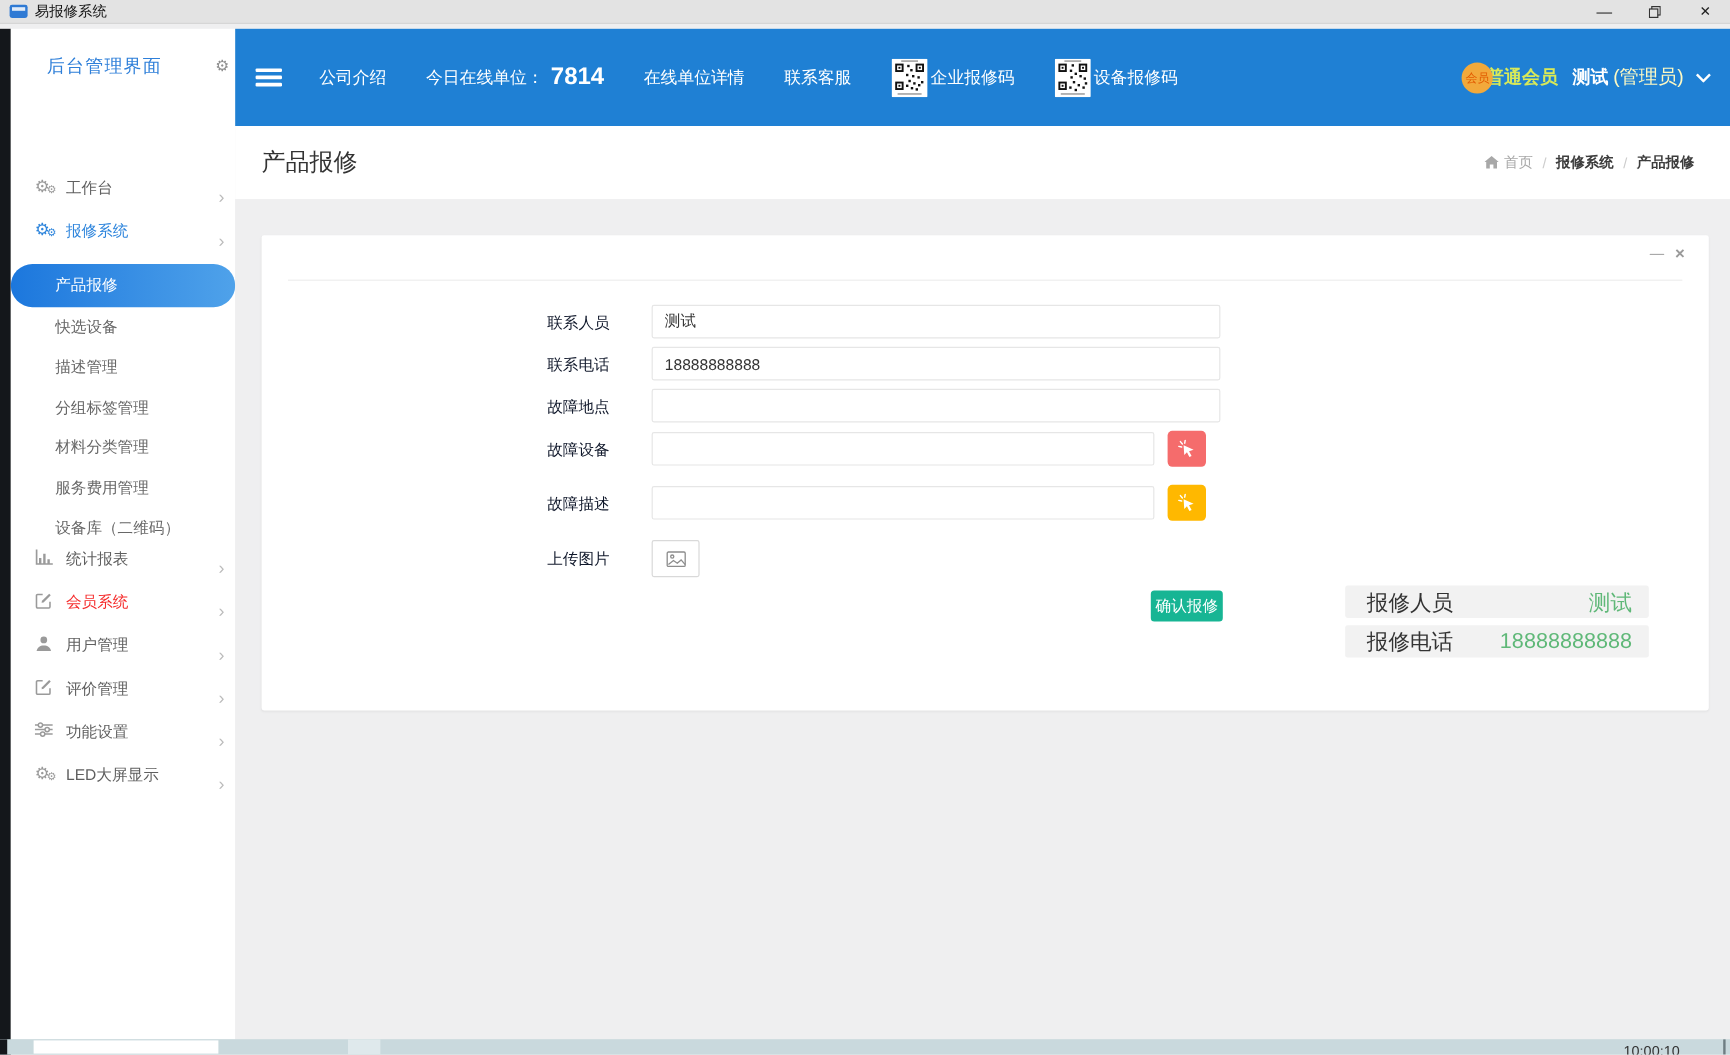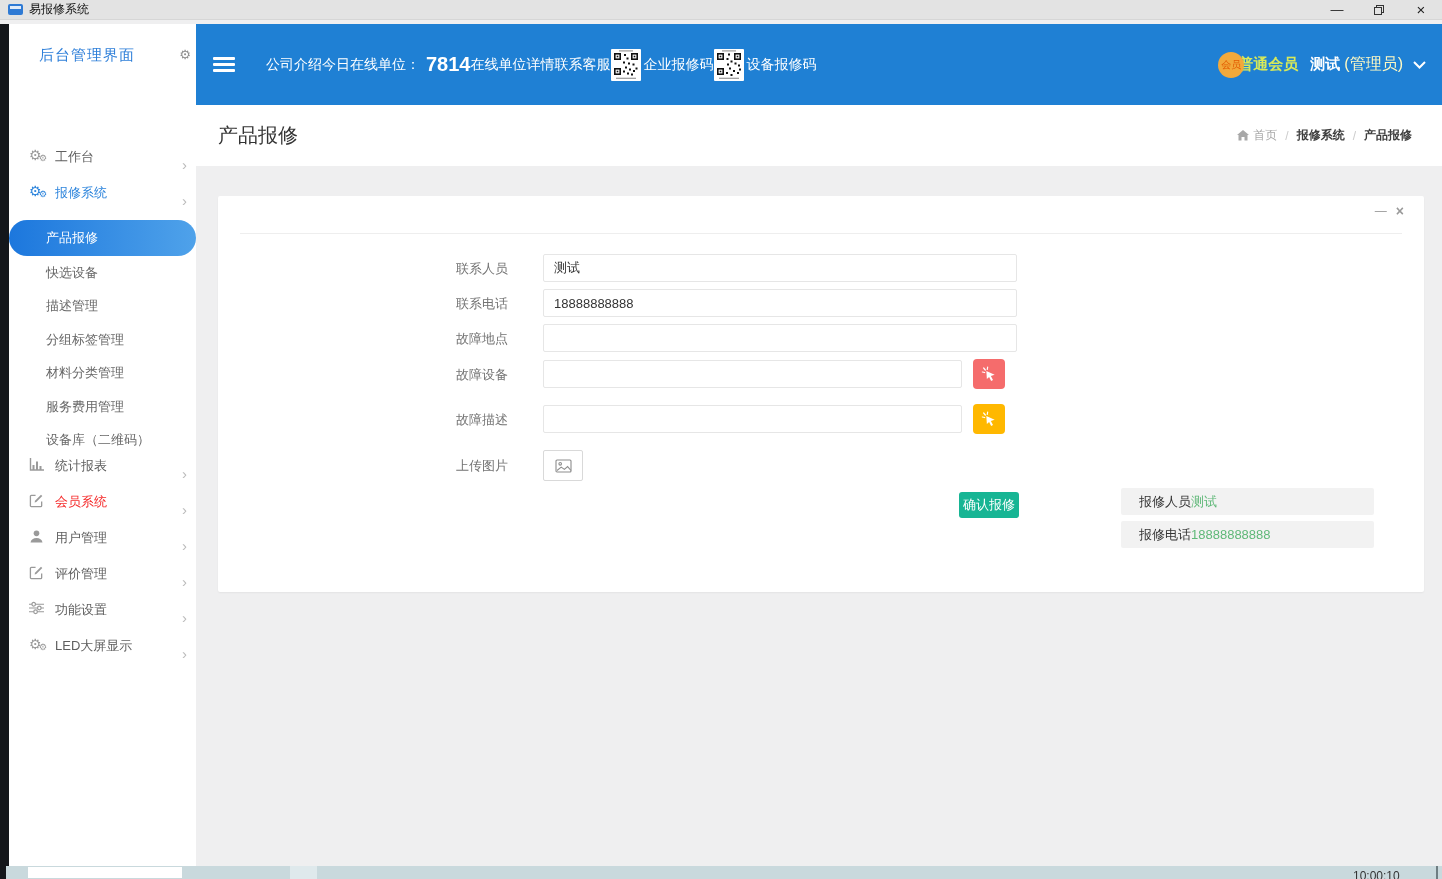--- a/index.html
+++ b/index.html
@@ -34,21 +34,21 @@
   .i-gears:before{content:"\2699";position:absolute;left:0;top:0;}
   .i-gears:after{content:"\2699";position:absolute;left:10px;top:6px;font-size:9px;}
   .m-sub{height:33.5px;display:flex;align-items:center;padding-left:37px;font-size:13px;color:#676767;cursor:pointer;box-sizing:border-box;}
   .m-sub.active{height:36px;border-radius:18px;color:#fff;
     background:linear-gradient(90deg,#1c77dd 0%,#4fa2ea 100%);}
   
   .topnav{position:absolute;left:196px;top:24px;width:1246px;height:81px;background:#1f80d4;
     display:flex;align-items:center;color:#fff;box-sizing:border-box;padding-left:17px;}
   .burger{width:22px;height:15px;display:flex;flex-direction:column;justify-content:space-between;cursor:pointer;margin-right:31px;flex:0 0 auto;}
   .burger i{display:block;height:3px;background:#fff;border-radius:1px;}
-  .nav-links{display:flex;align-items:center;font-size:14px;white-space:nowrap;}
+  .nav-links{display:flex;align-items:center;gap:33px;font-size:14px;white-space:nowrap;}
   .nav-link{cursor:pointer;display:flex;align-items:center;}
   .nav-link b{font-size:20px;font-weight:700;margin-left:6px;}
   .qr{width:30px;height:32px;margin-right:3px;flex:0 0 auto;}
   .userbox{margin-left:auto;display:flex;align-items:center;margin-right:16px;cursor:pointer;}
   .badge{width:26px;height:26px;border-radius:50%;background:#f2a93b;color:#e25a00;font-size:10px;
     display:flex;align-items:center;justify-content:center;margin-right:-6px;position:relative;z-index:1;flex:0 0 auto;}
   .level{color:#d8e959;font-size:15px;margin-right:12px;font-weight:bold;}
   .uname{color:#fff;font-size:15px;font-weight:700;margin-right:4px;}
   .urole{color:#fef9c3;font-size:16px;margin-right:10px;}
   
@@ -61,35 +61,35 @@
   .bc .sep{color:#ccc;}
   
   .content{position:absolute;left:196px;top:166px;width:1246px;height:700px;background:#efeff0;}
   .card{position:absolute;left:22px;top:30px;width:1206px;height:396px;background:#fff;border-radius:2px;
     box-shadow:0 1px 2px rgba(0,0,0,.05);}
   .card-tools{position:absolute;right:20px;top:8px;display:flex;gap:9px;color:#9a9a9a;}
   .ct{font-size:12px;cursor:pointer;line-height:14px;}
   .ct.x{font-size:14px;font-weight:700;}
   .card-div{position:absolute;left:22px;right:22px;top:37px;border-top:1px solid #eee;}
   .f-row{position:absolute;left:0;height:30px;}
-  .f-label{position:absolute;left:190px;width:100px;text-align:right;font-size:13px;color:#737373;line-height:30px;}
+  .f-label{position:absolute;left:190px;width:100px;text-align:right;font-size:13px;color:#0f172a;line-height:30px;}
   .f-input{position:absolute;left:325px;top:0;height:28px;border:1px solid #e6e6e6;border-radius:2px;
     padding:0 10px;font-size:13px;color:#333;box-sizing:border-box;outline:none;background:#fff;font-family:inherit;}
   .w-wide{width:474px;}
   .w-mid{width:419px;}
   .sq-btn{position:absolute;left:755px;top:-1px;width:32px;height:30px;border:none;border-radius:4px;
     display:flex;align-items:center;justify-content:center;cursor:pointer;}
   .sq-btn.red{background:#f56c6c;}
   .sq-btn.yellow{background:#ffb800;}
   .upload-box{position:absolute;left:325px;top:0;width:40px;height:31px;border:1px solid #d9d9d9;border-radius:2px;
     display:flex;align-items:center;justify-content:center;cursor:pointer;background:#fff;box-sizing:border-box;}
   .submit{position:absolute;left:741px;top:296px;width:60px;height:26px;background:#17b594;color:#fff;
     border:none;border-radius:3px;font-size:13px;cursor:pointer;font-family:inherit;padding:0;}
   .info-row{position:absolute;left:903px;width:253px;height:27px;background:#f2f2f2;border-radius:2px;
-    display:flex;align-items:center;justify-content:flex-start;padding:0 14px 0 18px;box-sizing:border-box;font-size:13px;color:#333;}
+    display:flex;align-items:center;justify-content:space-between;padding:0 14px 0 18px;box-sizing:border-box;font-size:18px;color:#333;}
   .info-row .val{color:#5FB878;}
   
   .hscroll{position:absolute;left:0;top:866px;width:1442px;height:13px;background:#c9d9dd;overflow:hidden;}
   .hdark{position:absolute;left:0;top:0;width:6px;height:13px;background:#14171b;}
   .thumb{position:absolute;left:28px;top:1px;width:154px;height:11px;background:#fff;cursor:pointer;}
   .patch{position:absolute;left:290px;top:0;width:27px;height:13px;background:#dfe9ec;}
   .clock{position:absolute;left:1353px;top:3px;font-size:12px;color:#333;}
   .corner{position:absolute;left:1436px;top:0;width:2px;height:13px;background:#6e7d82;}
 </style>
 </head>

